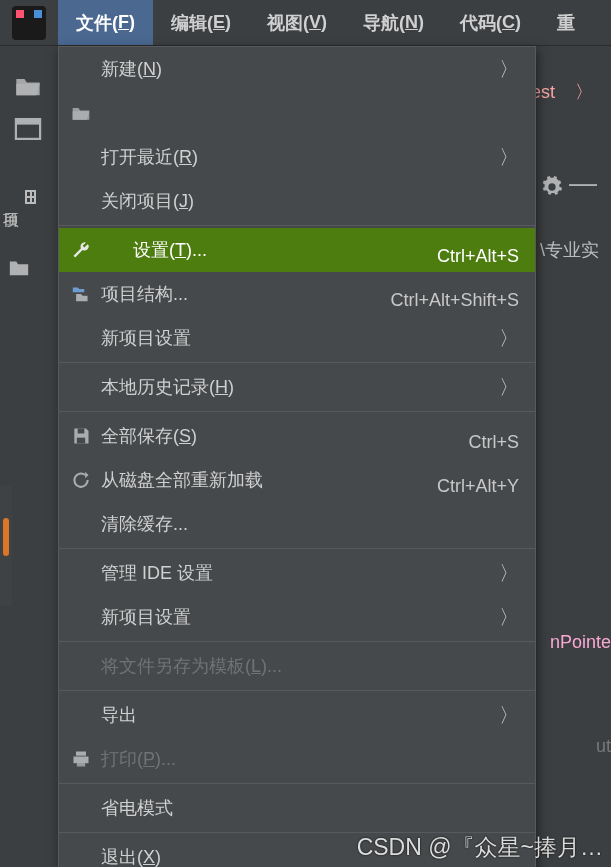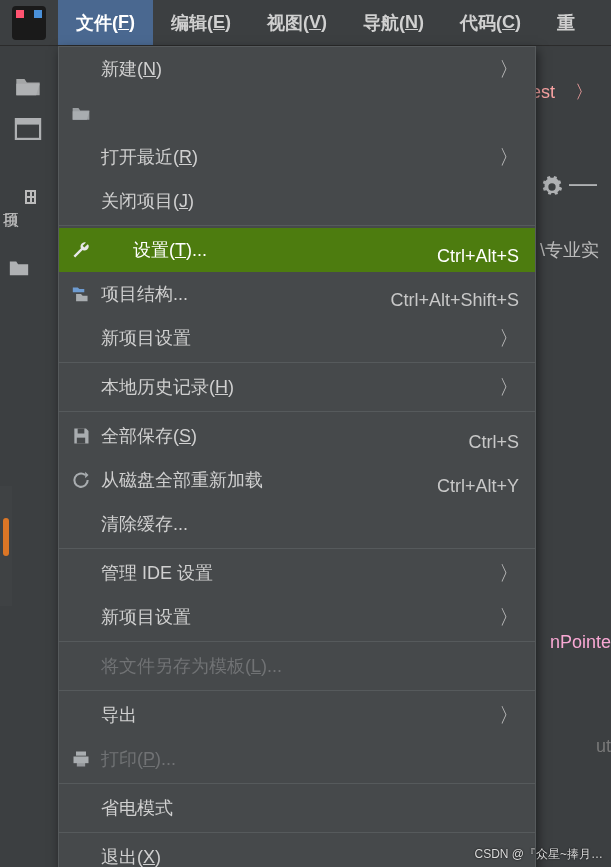--- a/index.html
+++ b/index.html
@@ -161,21 +161,21 @@
     }
     .scroll-thumb {
       position:absolute; left:3px; top:32px; width:6px; height:38px;
       background:#dc7626; border-radius:3px;
     }
     
     .watermark {
       position:absolute;
       bottom:4px; right:8px;
       color:#dcdcdc;
-      font-size:12px;
+      font-size:23px;
       text-shadow: 0 0 2px #000;
     }
     
     svg { display:block; }
   </style>
 </head>
 <body>
 
 <div class="menubar">
   <div class="app-icon"></div>

